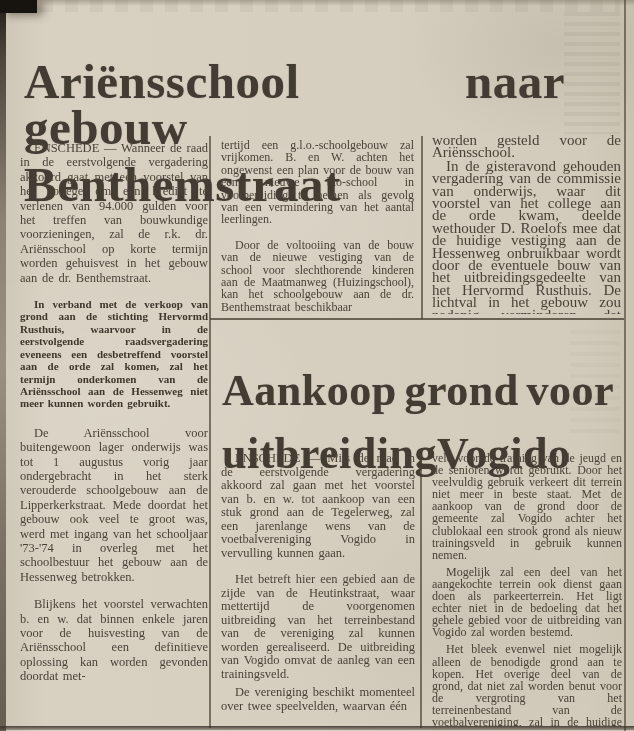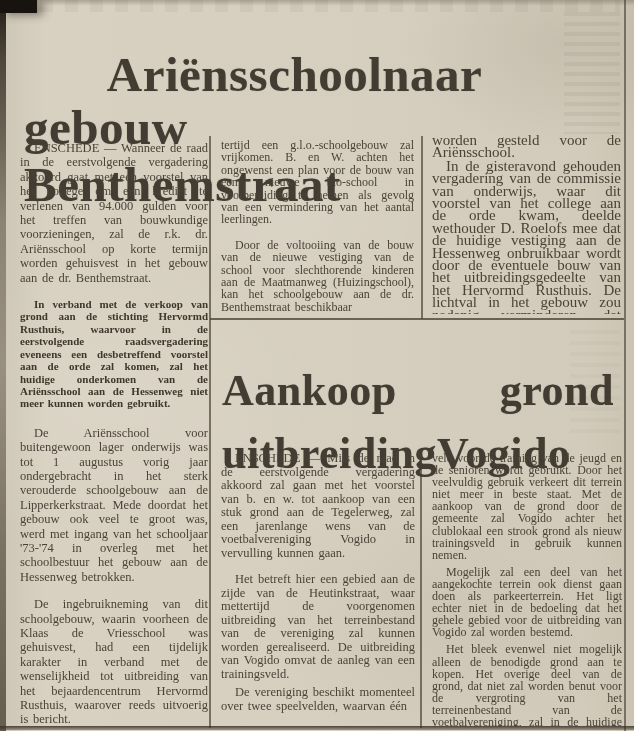--- a/index.html
+++ b/index.html
@@ -35,21 +35,21 @@
   .vrule-2b { left:420px; top:450px; height:278px; }
   .vrule-3  { left:624px; top:0;     height:731px; width:2px; background:rgba(70,62,50,.62); }
   .hrule-mid { position:absolute; left:210px; top:318px; width:414px; height:1.5px; background:rgba(78,70,58,.8); }
   .hrule-bottom { position:absolute; left:0; top:726px; width:634px; height:4px;
     background:linear-gradient(180deg, rgba(58,52,42,.9), rgba(58,52,42,.35)); }
 
   
   .headline { position:absolute; display:flex; justify-content:space-between; align-items:baseline;
     font-weight:700; color:#423c33; white-space:nowrap; letter-spacing:.5px;
     text-shadow:0 0 1px rgba(66,60,51,.35); }
-  .a1-hl1 { left:24px;  top:13px;   width:541px; font-size:49px; height:60px;justify-content:center; }
+  .a1-hl1 { left:24px;  top:20px;   width:541px; font-size:49px; height:60px; }
   .a1-hl2 { left:24px;  top:66px;  width:541px; font-size:49px; height:60px;flex-direction:column; }
   .a2-hl1 { left:222px; top:328px; width:392px; font-size:44px; height:56px; }
   .a2-hl2 { left:222px; top:386px; width:338px; font-size:44px; height:56px;align-items:flex-end; }
 
   
   .col { position:absolute; text-align:justify; overflow:hidden; word-spacing:1.5px; }
   .para { margin:0 0 13px; text-indent:14px; }
   .para:last-child { margin-bottom:0; }
   .no-indent { text-indent:0; }
   .gap-sm { margin-bottom:5px; }
@@ -85,39 +85,39 @@
     <span>Ariënsschool</span>
     <span>naar</span>
   </h1>
   <h1 class="headline a1-hl2">
     <span>gebouw</span>
     <span>Benthemstraat</span>
   </h1>
 
   <div class="col a1-col1">
     <p class="para">ENSCHEDE — Wanneer de raad in de eerstvolgende vergadering akkoord gaat met een voorstel van het college om een krediet te verlenen van 94.000 gulden voor het treffen van bouwkundige voorzieningen, zal de r.k. dr. Ariënsschool op korte termijn worden gehuisvest in het gebouw aan de dr. Benthemstraat.</p>
-    <p class="para bold-para">In verband met de verkoop van grond aan de stichting Hervormd Rusthuis, waarvoor in de eerstvolgende raadsvergadering eveneens een desbetreffend voorstel aan de orde zal komen, zal het huidige onderkomen van de Ariënsschool aan de Hessenweg niet meer kunnen worden gebruikt.</p>
+    <p class="para bold-para">In verband met de verkoop van grond aan de stichting Hervormd Rusthuis, waarvoor in de eerstvolgende raadsvergadering eveneens een desbetreffend voorstel aan de orde zal komen, zal het termijn onderkomen van de Ariënsschool aan de Hessenweg niet meer kunnen worden gebruikt.</p>
     <p class="para">De Ariënsschool voor buitengewoon lager onderwijs was tot 1 augustus vorig jaar ondergebracht in het sterk verouderde schoolgebouw aan de Lipperkerkstraat. Mede doordat het gebouw ook veel te groot was, werd met ingang van het schooljaar '73-'74 in overleg met het schoolbestuur het gebouw aan de Hessenweg betrokken.</p>
-    <p class="para gap-0">De ingebruikneming van dit schoolgebouw, waarin voorheen de Klaas de Vriesschool was gehuisvest, had een tijdelijk karakter in verband met de wenselijkheid tot uitbreiding van het bejaardencentrum Hervormd Rusthuis, waarover reeds uitvoerig is bericht.</p>
     <p class="para">Blijkens het voorstel verwachten b. en w. dat binnen enkele jaren voor de huisvesting van de Ariënsschool een definitieve oplossing kan worden gevonden doordat met-</p>
   </div>
 
   <div class="col a1-col2">
     <p class="para no-indent">tertijd een g.l.o.-schoolgebouw zal vrijkomen. B. en W. achten het ongewenst een plan voor de bouw van een nieuwe blo-school in voorbereiding te nemen als gevolg van een vermindering van het aantal leerlingen.</p>
     <p class="para">Door de voltooiing van de bouw van de nieuwe vestiging van de school voor slechthorende kinderen aan de Maatmanweg (Huizingschool), kan het schoolgebouw aan de dr. Benthemstraat beschikbaar</p>
   </div>
 
   <div class="col a1-col3">
     <p class="para no-indent gap-0">worden gesteld voor de Ariënsschool.</p>
     <p class="para">In de gisteravond gehouden vergadering van de commissie van onderwijs, waar dit voorstel van het college aan de orde kwam, deelde wethouder D. Roelofs mee dat de huidige vestiging aan de Hessenweg onbruikbaar wordt door de eventuele bouw van het uitbreidingsgedeelte van het Hervormd Rusthuis. De lichtval in het gebouw zou zodanig verminderen, dat onderwijs onmogelijk wordt.</p>
   </div>
 
   <h2 class="headline a2-hl1">
     <span>Aankoop</span>
     <span>grond</span>
+    <span>voor</span>
   </h2>
   <h2 class="headline a2-hl2">
     <span>uitbreiding</span>
     <span>Vogido</span>
   </h2>
 
   <div class="col a2-col1">
     <p class="para">ENSCHEDE — Mits de raad in de eerstvolgende vergadering akkoord zal gaan met het voorstel van b. en w. tot aankoop van een stuk grond aan de Tegelerweg, zal een jarenlange wens van de voetbalvereniging Vogido in vervulling kunnen gaan.</p>
     <p class="para gap-sm">Het betreft hier een gebied aan de zijde van de Heutinkstraat, waar mettertijd de voorgenomen uitbreiding van het terreinbestand van de vereniging zal kunnen worden gerealiseerd. De uitbreiding van Vogido omvat de aanleg van een trainingsveld.</p>
     <p class="para">De vereniging beschikt momenteel over twee speelvelden, waarvan één</p>

